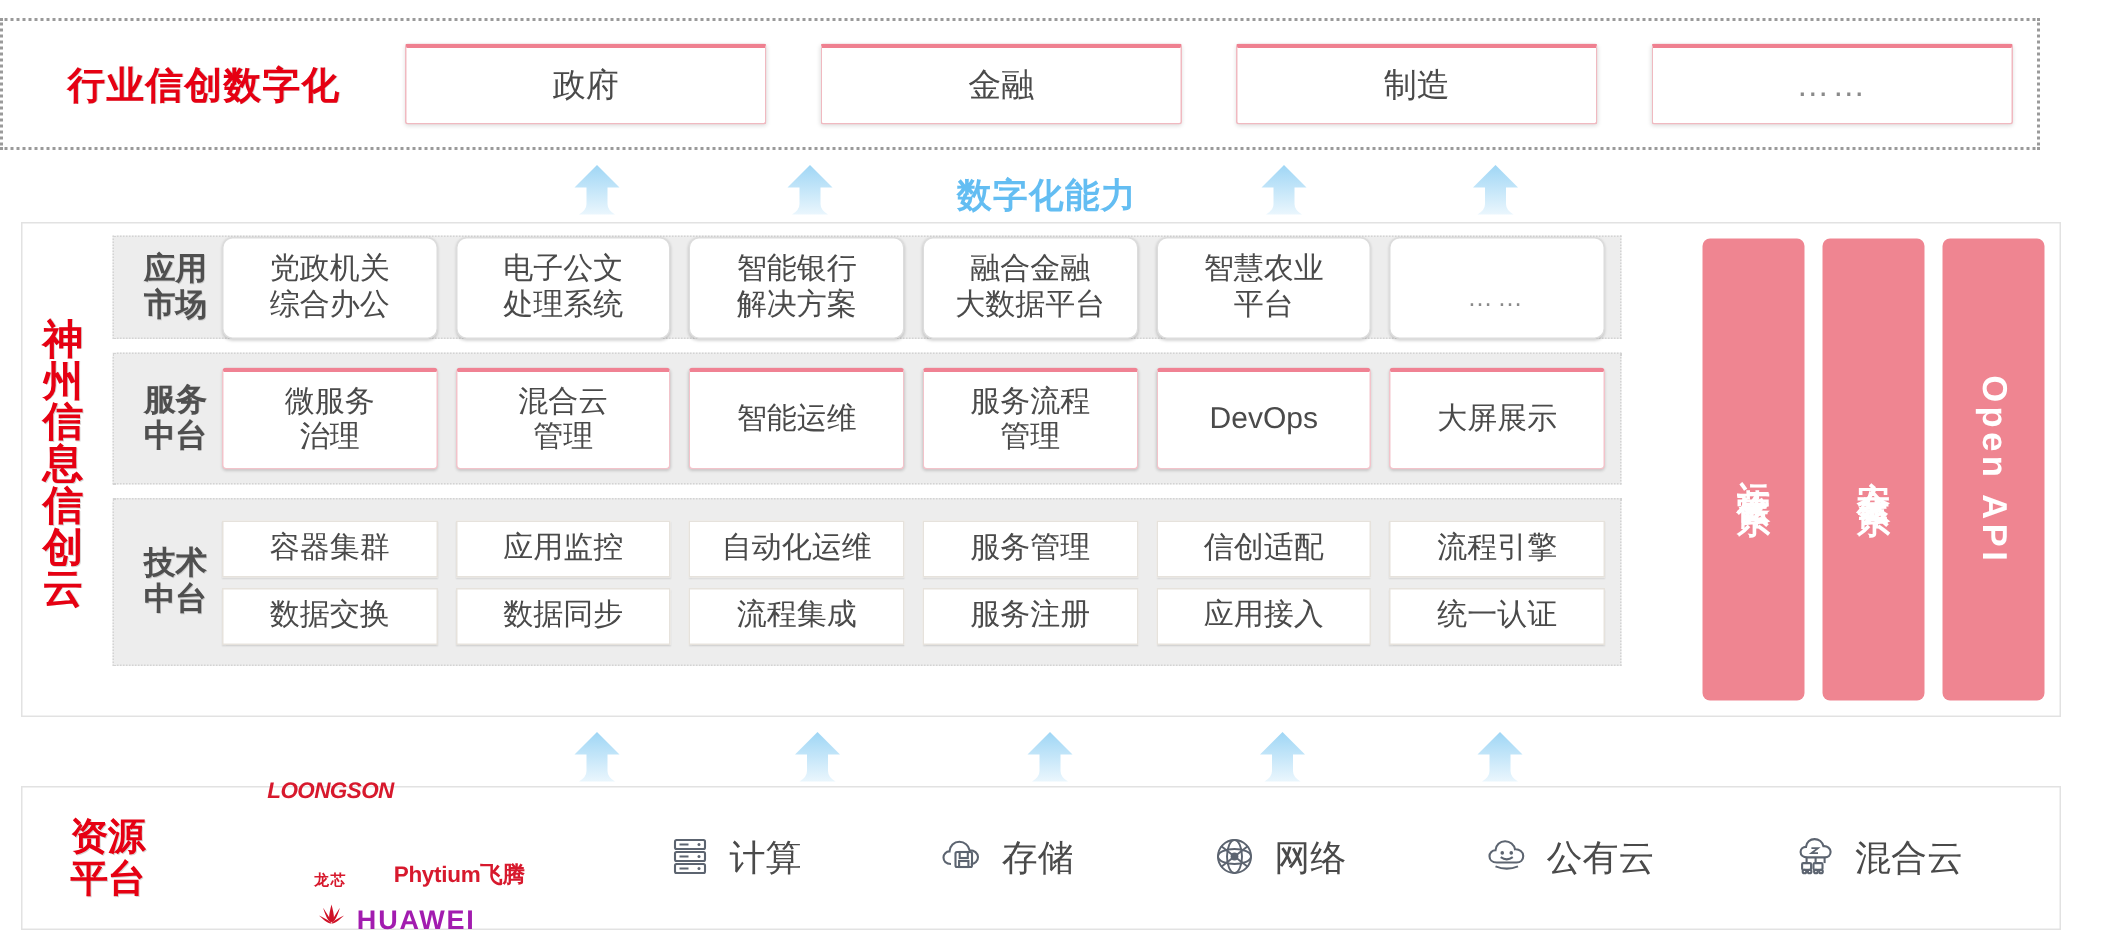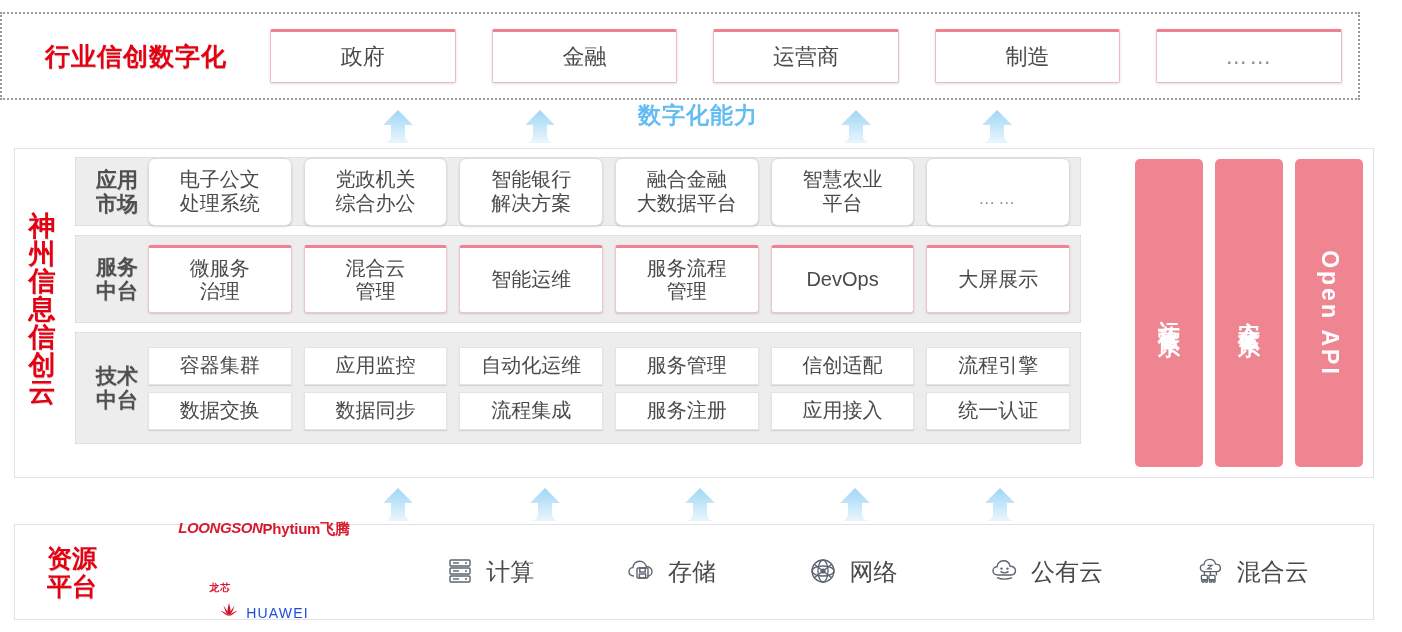--- a/index.html
+++ b/index.html
@@ -158,46 +158,45 @@
     width:114px;flex:0 0 114px;
     text-align:center;
     color:#e60012;font-size:25px;font-weight:bold;
     line-height:1.14;
     text-shadow:0.6px 0.6px 0 rgba(0,0,0,0.16);
   }
   .vendor-logos{
     width:270px;flex:0 0 270px;
     display:flex;flex-direction:column;align-items:center;justify-content:center;gap:9px;
   }
-  .vendor-row{display:flex;align-items:flex-start;justify-content:center;}
+  .vendor-row{display:flex;align-items:flex-end;justify-content:center;}
   .logo-loongson{display:flex;flex-direction:column;align-items:center;line-height:1;}
   .logo-loongson .lg-en{
     color:#d7192d;font-weight:bold;font-style:italic;font-size:15px;letter-spacing:-0.4px;
   }
   .logo-loongson .lg-cn{color:#d7192d;font-weight:bold;font-size:10px;letter-spacing:1px;margin-top:48px;}
   .logo-phytium{color:#d7192d;font-weight:bold;font-size:15px;letter-spacing:-0.2px;}
   .logo-huawei{display:flex;align-items:center;gap:7px;}
-  .logo-huawei .hw-text{color:#1d4ed8;font-weight:normal;font-size:14px;letter-spacing:1.2px;}
+  .logo-huawei .hw-text{color:#a21caf;font-weight:bold;font-size:18px;letter-spacing:1.2px;}
 
   .res-items{display:flex;flex:1;align-items:center;justify-content:space-around;padding-right:18px;}
   .res-item{display:flex;align-items:center;gap:9px;color:#4a4a4a;font-size:24px;}
   .res-item .ri-icon{width:32px;height:32px;display:block;flex:0 0 32px;}
   .res-item .ri-icon svg{display:block;}
 </style>
 </head>
 <body>
 
 <div class="stage">
 
   <div class="industry-band">
     <div class="industry-title">行业信创数字化</div>
     <div class="industry-list">
       <div class="industry-card">政府</div>
       <div class="industry-card">金融</div>
-      <div class="industry-card">运营商</div>
       <div class="industry-card">制造</div>
       <div class="industry-card dots">……</div>
     </div>
   </div>
 
   <div class="arrow" style="left:380px;top:110px;">
     <svg viewBox="0 0 36 34">
         <defs>
           <linearGradient id="ag1" x1="0" y1="0" x2="0" y2="1">
             <stop offset="0" stop-color="#9fd6f5"></stop>
@@ -211,21 +210,21 @@
     <svg viewBox="0 0 36 34">
         <defs>
           <linearGradient id="ag2" x1="0" y1="0" x2="0" y2="1">
             <stop offset="0" stop-color="#9fd6f5"></stop>
             <stop offset="1" stop-color="#eaf6fd"></stop>
           </linearGradient>
         </defs>
         <path d="M18 0 L33 15 L25 15 L25 26 Q25 30 30 33 L6 33 Q11 30 11 26 L11 15 L3 15 Z" fill="url(#ag2)"></path>
       </svg>
   </div>
-  <div class="cap-label" style="left:638px;top:100px;">数字化能力</div>
+  <div class="cap-label" style="left:638px;top:115px;">数字化能力</div>
   <div class="arrow" style="left:838px;top:110px;">
     <svg viewBox="0 0 36 34">
         <defs>
           <linearGradient id="ag3" x1="0" y1="0" x2="0" y2="1">
             <stop offset="0" stop-color="#9fd6f5"></stop>
             <stop offset="1" stop-color="#eaf6fd"></stop>
           </linearGradient>
         </defs>
         <path d="M18 0 L33 15 L25 15 L25 26 Q25 30 30 33 L6 33 Q11 30 11 26 L11 15 L3 15 Z" fill="url(#ag3)"></path>
       </svg>
@@ -255,24 +254,24 @@
     </div>
 
     <div class="cloud-body">
 
       <div class="layer layer-app">
         <div class="layer-label">
           <div>应用</div>
           <div>市场</div>
         </div>
         <div class="layer-cards">
+          <div class="card two-line">党政机关
+综合办公</div>
           <div class="card two-line">电子公文
 处理系统</div>
-          <div class="card two-line">党政机关
-综合办公</div>
           <div class="card two-line">智能银行
 解决方案</div>
           <div class="card two-line">融合金融
 大数据平台</div>
           <div class="card two-line">智慧农业
 平台</div>
           <div class="card dots">……</div>
         </div>
       </div>
 

